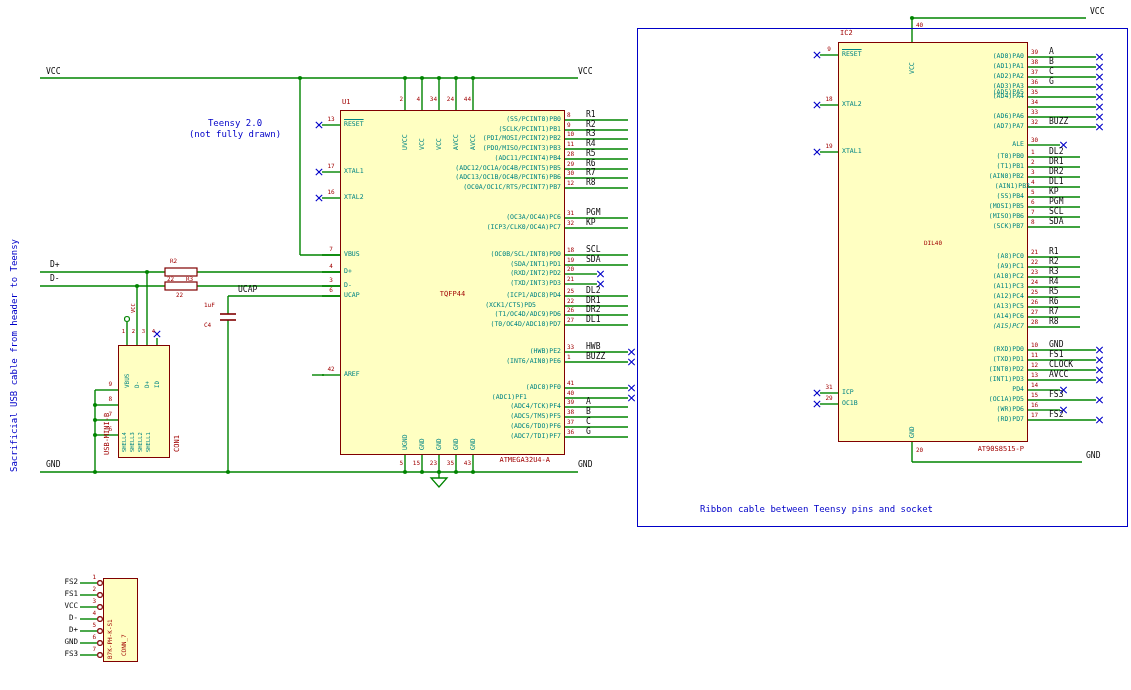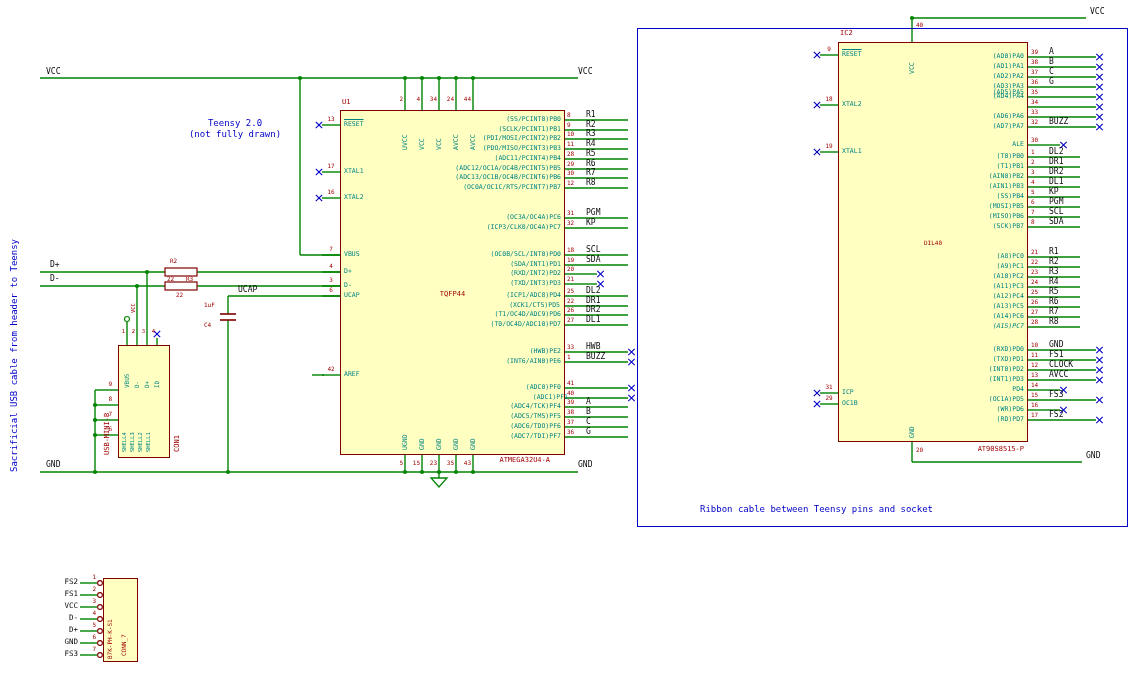--- a/index.html
+++ b/index.html
@@ -313,38 +313,38 @@
     <div class="pname" style="top: 261px; right: 570px;">(SDA/INT1)PD1</div>
     <div class="nlabel" style="left: 586px; top: 256px;">SDA</div>
     <div class="pnum" style="left: 567px; top: 266px;">20</div>
     <div class="pname" style="top: 270px; right: 570px;">(RXD/INT2)PD2</div>
     <div class="pnum" style="left: 567px; top: 276px;">21</div>
     <div class="pname" style="top: 280px; right: 570px;">(TXD/INT3)PD3</div>
     <div class="pnum" style="left: 567px; top: 288px;">25</div>
     <div class="pname" style="top: 292px; right: 570px;">(ICP1/ADC8)PD4</div>
     <div class="nlabel" style="left: 586px; top: 287px;">DL2</div>
     <div class="pnum" style="left: 567px; top: 298px;">22</div>
-    <div class="pname" style="top: 302px; right: 571px;">(XCK1/CTS)PD5</div>
+    <div class="pname" style="top: 302px; right: 595px;">(XCK1/CTS)PD5</div>
     <div class="nlabel" style="left: 586px; top: 297px;">DR1</div>
     <div class="pnum" style="left: 567px; top: 307px;">26</div>
     <div class="pname" style="top: 311px; right: 570px;">(T1/OC4D/ADC9)PD6</div>
     <div class="nlabel" style="left: 586px; top: 306px;">DR2</div>
     <div class="pnum" style="left: 567px; top: 317px;">27</div>
     <div class="pname" style="top: 321px; right: 570px;">(T0/OC4D/ADC10)PD7</div>
     <div class="nlabel" style="left: 586px; top: 316px;">DL1</div>
     <div class="pnum" style="left: 567px; top: 344px;">33</div>
     <div class="pname" style="top: 348px; right: 570px;">(HWB)PE2</div>
     <div class="nlabel" style="left: 586px; top: 343px;">HWB</div>
     <div class="pnum" style="left: 567px; top: 354px;">1</div>
     <div class="pname" style="top: 358px; right: 570px;">(INT6/AIN0)PE6</div>
     <div class="nlabel" style="left: 586px; top: 353px;">BUZZ</div>
     <div class="pnum" style="left: 567px; top: 380px;">41</div>
     <div class="pname" style="top: 384px; right: 570px;">(ADC0)PF0</div>
     <div class="pnum" style="left: 567px; top: 390px;">40</div>
-    <div class="pname" style="top: 394px; right: 563px;">(ADC1)PF1</div>
+    <div class="pname" style="top: 394px; right: 604px;">(ADC1)PF1</div>
     <div class="pnum" style="left: 567px; top: 399px;">39</div>
     <div class="pname" style="top: 403px; right: 570px;">(ADC4/TCK)PF4</div>
     <div class="nlabel" style="left: 586px; top: 398px;">A</div>
     <div class="pnum" style="left: 567px; top: 409px;">38</div>
     <div class="pname" style="top: 413px; right: 570px;">(ADC5/TMS)PF5</div>
     <div class="nlabel" style="left: 586px; top: 408px;">B</div>
     <div class="pnum" style="left: 567px; top: 419px;">37</div>
     <div class="pname" style="top: 423px; right: 570px;">(ADC6/TDO)PF6</div>
     <div class="nlabel" style="left: 586px; top: 418px;">C</div>
     <div class="pnum" style="left: 567px; top: 429px;">36</div>
@@ -376,21 +376,21 @@
     <div class="pnum" style="left: 1031px; top: 149px;">1</div>
     <div class="pname" style="top: 153px; right: 107px;">(T0)PB0</div>
     <div class="nlabel" style="left: 1049px; top: 148px;">DL2</div>
     <div class="pnum" style="left: 1031px; top: 159px;">2</div>
     <div class="pname" style="top: 163px; right: 107px;">(T1)PB1</div>
     <div class="nlabel" style="left: 1049px; top: 158px;">DR1</div>
     <div class="pnum" style="left: 1031px; top: 169px;">3</div>
     <div class="pname" style="top: 173px; right: 107px;">(AIN0)PB2</div>
     <div class="nlabel" style="left: 1049px; top: 168px;">DR2</div>
     <div class="pnum" style="left: 1031px; top: 179px;">4</div>
-    <div class="pname" style="top: 183px; right: 107px;">(AIN1)PB3</div>
+    <div class="pname" style="top: 183px; right: 101px;">(AIN1)PB3</div>
     <div class="nlabel" style="left: 1049px; top: 178px;">DL1</div>
     <div class="pnum" style="left: 1031px; top: 189px;">5</div>
     <div class="pname" style="top: 193px; right: 107px;">(SS)PB4</div>
     <div class="nlabel" style="left: 1049px; top: 188px;">KP</div>
     <div class="pnum" style="left: 1031px; top: 199px;">6</div>
     <div class="pname" style="top: 203px; right: 107px;">(MOSI)PB5</div>
     <div class="nlabel" style="left: 1049px; top: 198px;">PGM</div>
     <div class="pnum" style="left: 1031px; top: 209px;">7</div>
     <div class="pname" style="top: 213px; right: 107px;">(MISO)PB6</div>
     <div class="nlabel" style="left: 1049px; top: 208px;">SCL</div>

